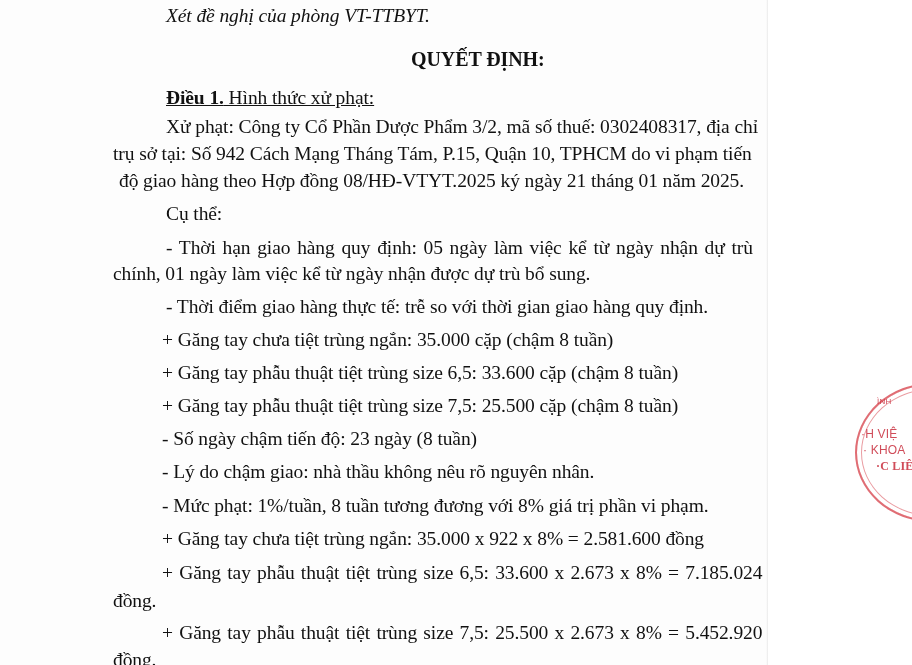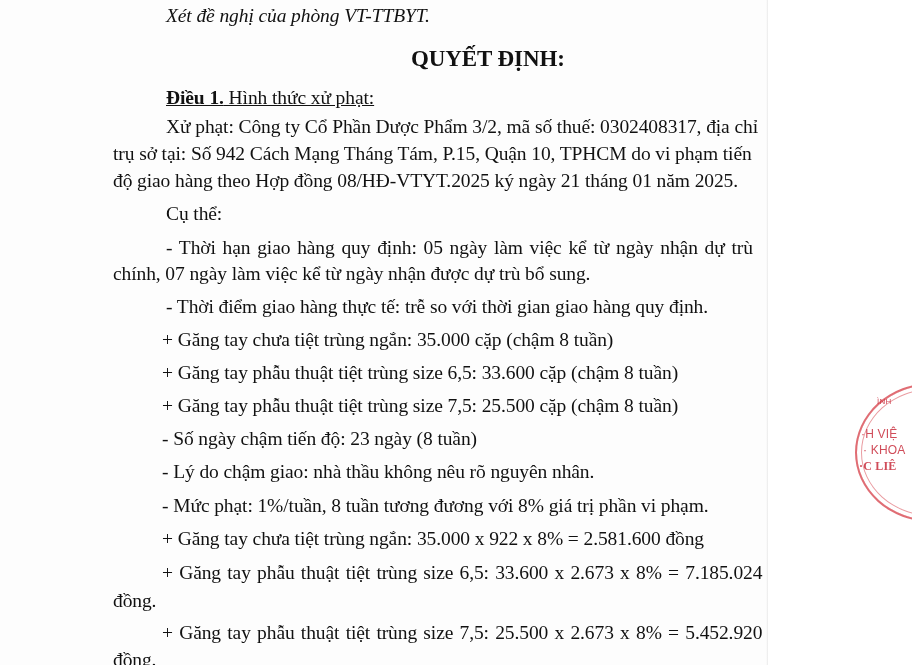--- a/index.html
+++ b/index.html
@@ -25,21 +25,21 @@
       position: absolute;
       font-size: 19.5px;
       line-height: 24px;
       white-space: nowrap;
       letter-spacing: -0.1px;
     }
     .italic { font-style: italic; }
     .bold { font-weight: bold; }
     .title {
       font-weight: bold;
-      font-size: 23px;
+      font-size: 20px;
     }
     
     .stamp {
       position: absolute;
       left: 845px;
       top: 375px;
       width: 140px;
       height: 150px;
       overflow: visible;
     }
@@ -79,26 +79,26 @@
   <div class="line italic" style="left:166px; top:4px;">Xét đề nghị của phòng VT-TTBYT.</div>
 
   <div class="line title" style="left:411px; top:47px;">QUYẾT ĐỊNH:</div>
 
   <div class="line" style="left:166px; top:86px;text-decoration:underline;">
     <span class="bold">Điều 1.</span><span> Hình thức xử phạt:</span>
   </div>
 
   <div class="line" style="left:166px; top:115px;">Xử phạt: Công ty Cổ Phần Dược Phẩm 3/2, mã số thuế: 0302408317, địa chỉ</div>
   <div class="line" style="left:113px; top:142px;">trụ sở tại: Số 942 Cách Mạng Tháng Tám, P.15, Quận 10, TPHCM do vi phạm tiến</div>
-  <div class="line" style="left:113px; top:169px;font-family:Liberation Serif, serif;">độ giao hàng theo Hợp đồng 08/HĐ-VTYT.2025 ký ngày 21 tháng 01 năm 2025.</div>
+  <div class="line" style="left:119px; top:169px;font-family:Liberation Serif, serif;">độ giao hàng theo Hợp đồng 08/HĐ-VTYT.2025 ký ngày 21 tháng 01 năm 2025.</div>
 
   <div class="line" style="left:166px; top:202px;">Cụ thể:</div>
 
   <div class="line" style="left:166px; top:236px; word-spacing:2px;">- Thời hạn giao hàng quy định: 05 ngày làm việc kể từ ngày nhận dự trù</div>
-  <div class="line" style="left:113px; top:262px;">chính, 07 ngày làm việc kể từ ngày nhận được dự trù bổ sung.</div>
+  <div class="line" style="left:113px; top:262px;">chính, 01 ngày làm việc kể từ ngày nhận được dự trù bổ sung.</div>
 
   <div class="line" style="left:166px; top:295px;text-align:right;">-  Thời điểm giao hàng thực tế: trễ so với thời gian giao hàng quy định.</div>
 
   <div class="line" style="left:162px; top:328px;">+ Găng tay chưa tiệt trùng ngắn: 35.000 cặp (chậm 8 tuần)</div>
   <div class="line" style="left:162px; top:361px;">+ Găng tay phẫu thuật tiệt trùng size 6,5: 33.600 cặp (chậm 8 tuần)</div>
   <div class="line" style="left:162px; top:394px;">+ Găng tay phẫu thuật tiệt trùng size 7,5: 25.500 cặp (chậm 8 tuần)</div>
 
   <div class="line" style="left:162px; top:427px;">- Số ngày chậm tiến độ: 23 ngày (8 tuần)</div>
   <div class="line" style="left:162px; top:460px;">- Lý do chậm giao: nhà thầu không nêu rõ nguyên nhân.</div>
 
@@ -110,17 +110,17 @@
   <div class="line" style="left:113px; top:589px;">đồng.</div>
 
   <div class="line" style="left:162px; top:621px; word-spacing:1.5px;">+ Găng tay phẫu thuật tiệt trùng size 7,5: 25.500 x 2.673 x 8% = 5.452.920</div>
   <div class="line" style="left:113px; top:648px;">đồng.</div>
 
   <div class="stamp">
     <div class="stamp-ring"></div>
     <div class="stamp-text" style="left:32px; top:22px; font-size:8px;">ÌNH</div>
     <div class="stamp-text" style="left:16px; top:52px;">·H VIỆ</div>
     <div class="stamp-text" style="left:18px; top:68px;">· KHOA</div>
-    <div class="stamp-text serif" style="left:14px; top:84px;">·C LIÊ</div>
+    <div class="stamp-text serif" style="left:14px; top:84px;padding-left:17px;">·C LIÊ</div>
   </div>
 
   <div class="edge-shadow"></div>
 </div>
 
 </body></html>

